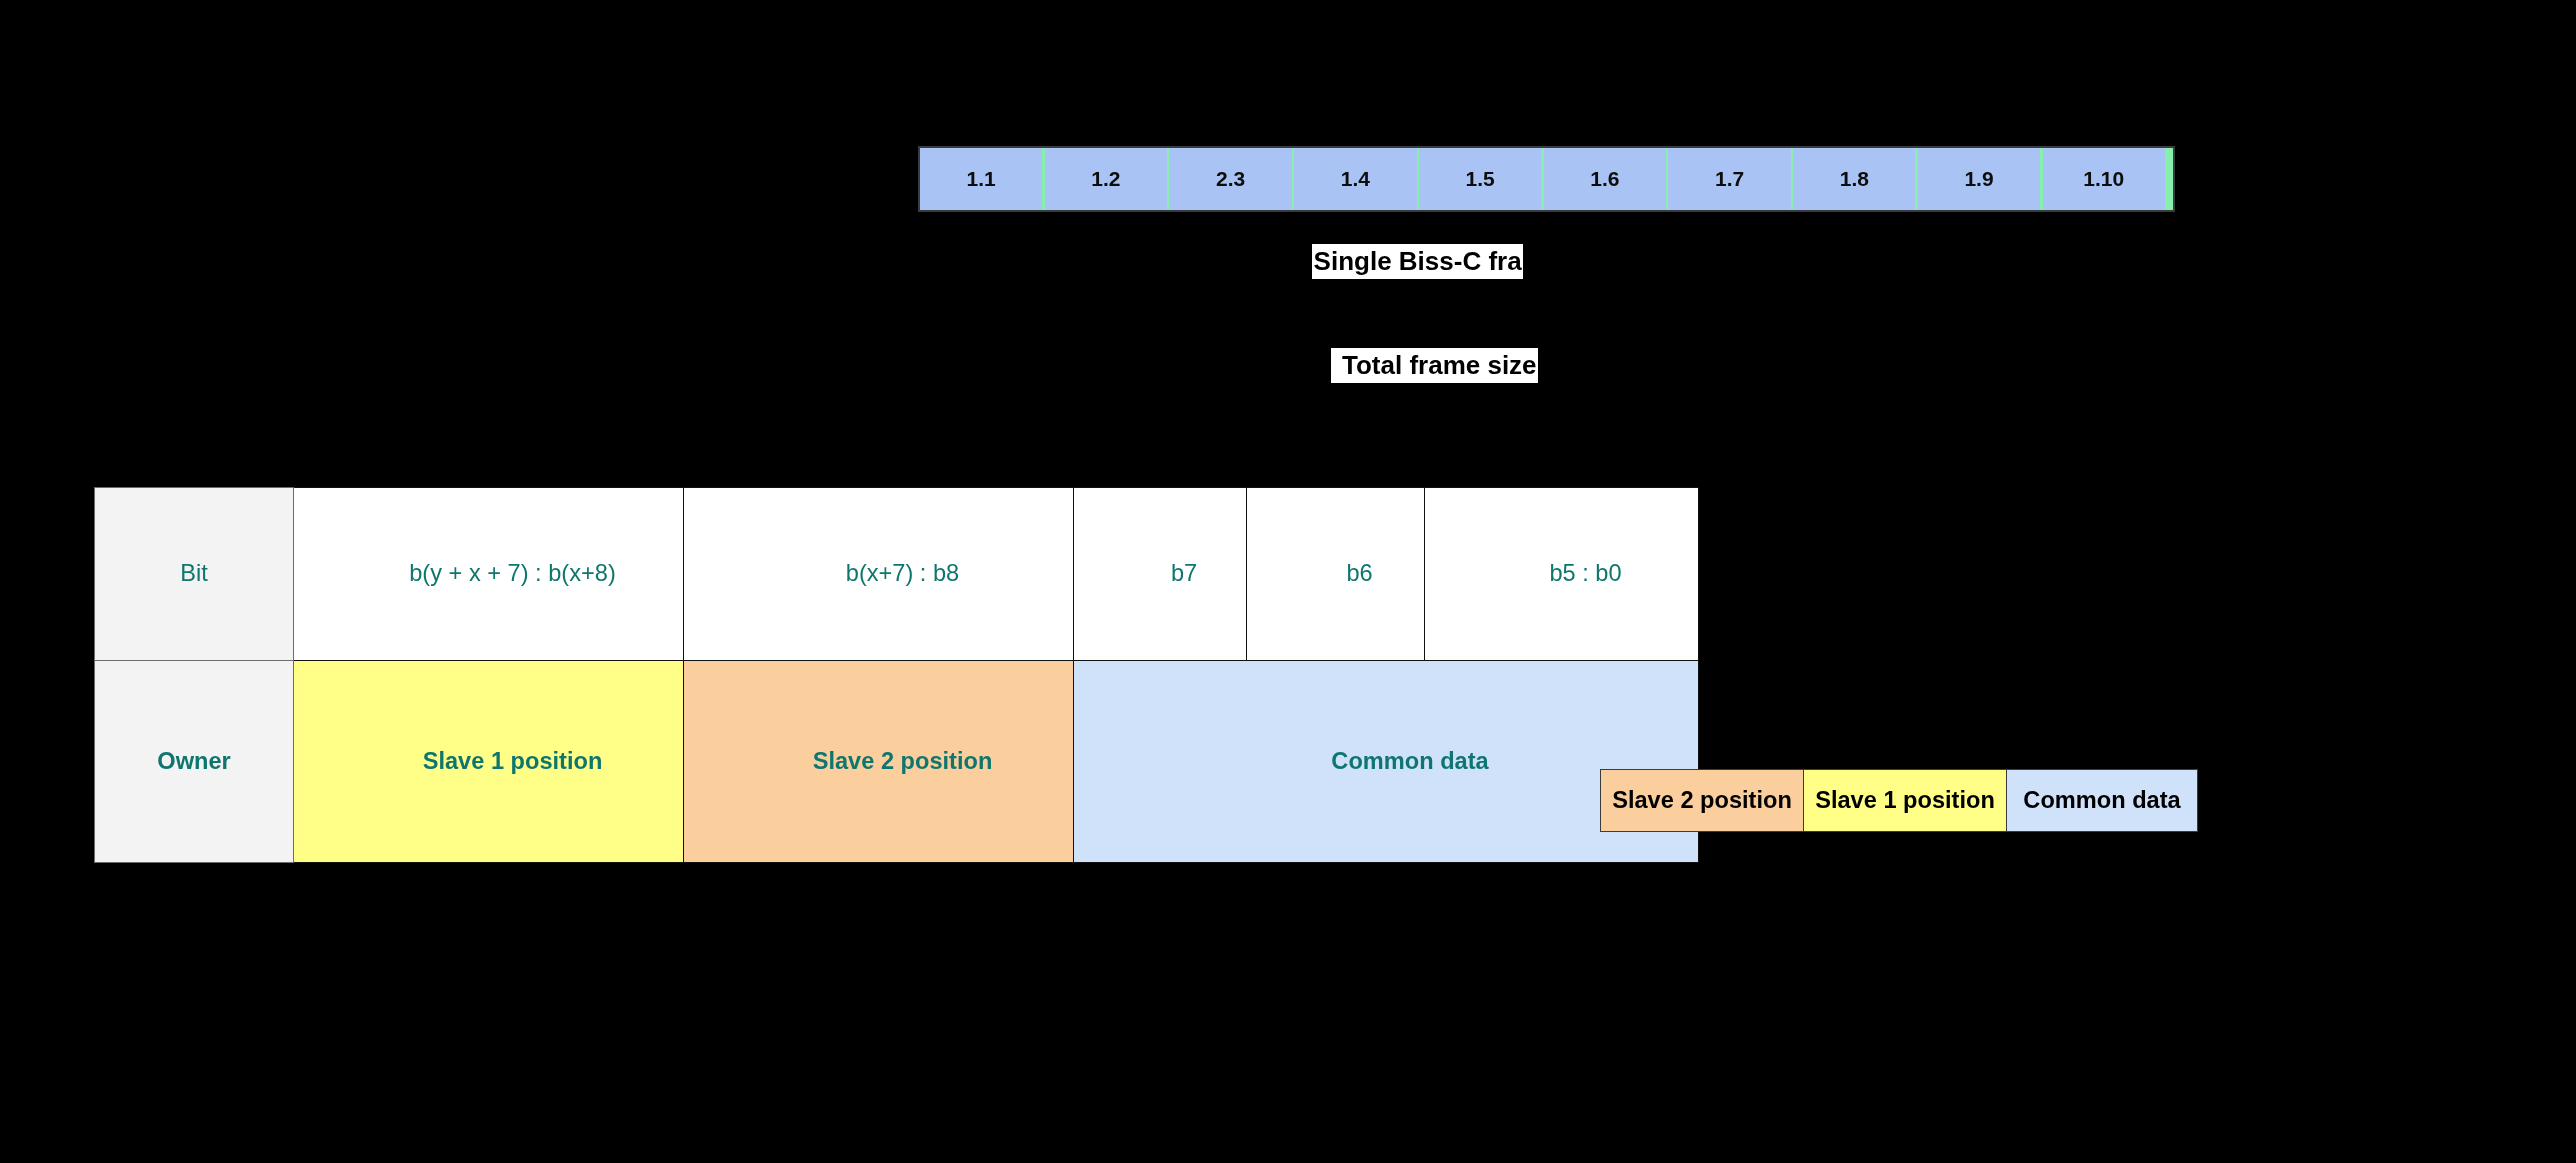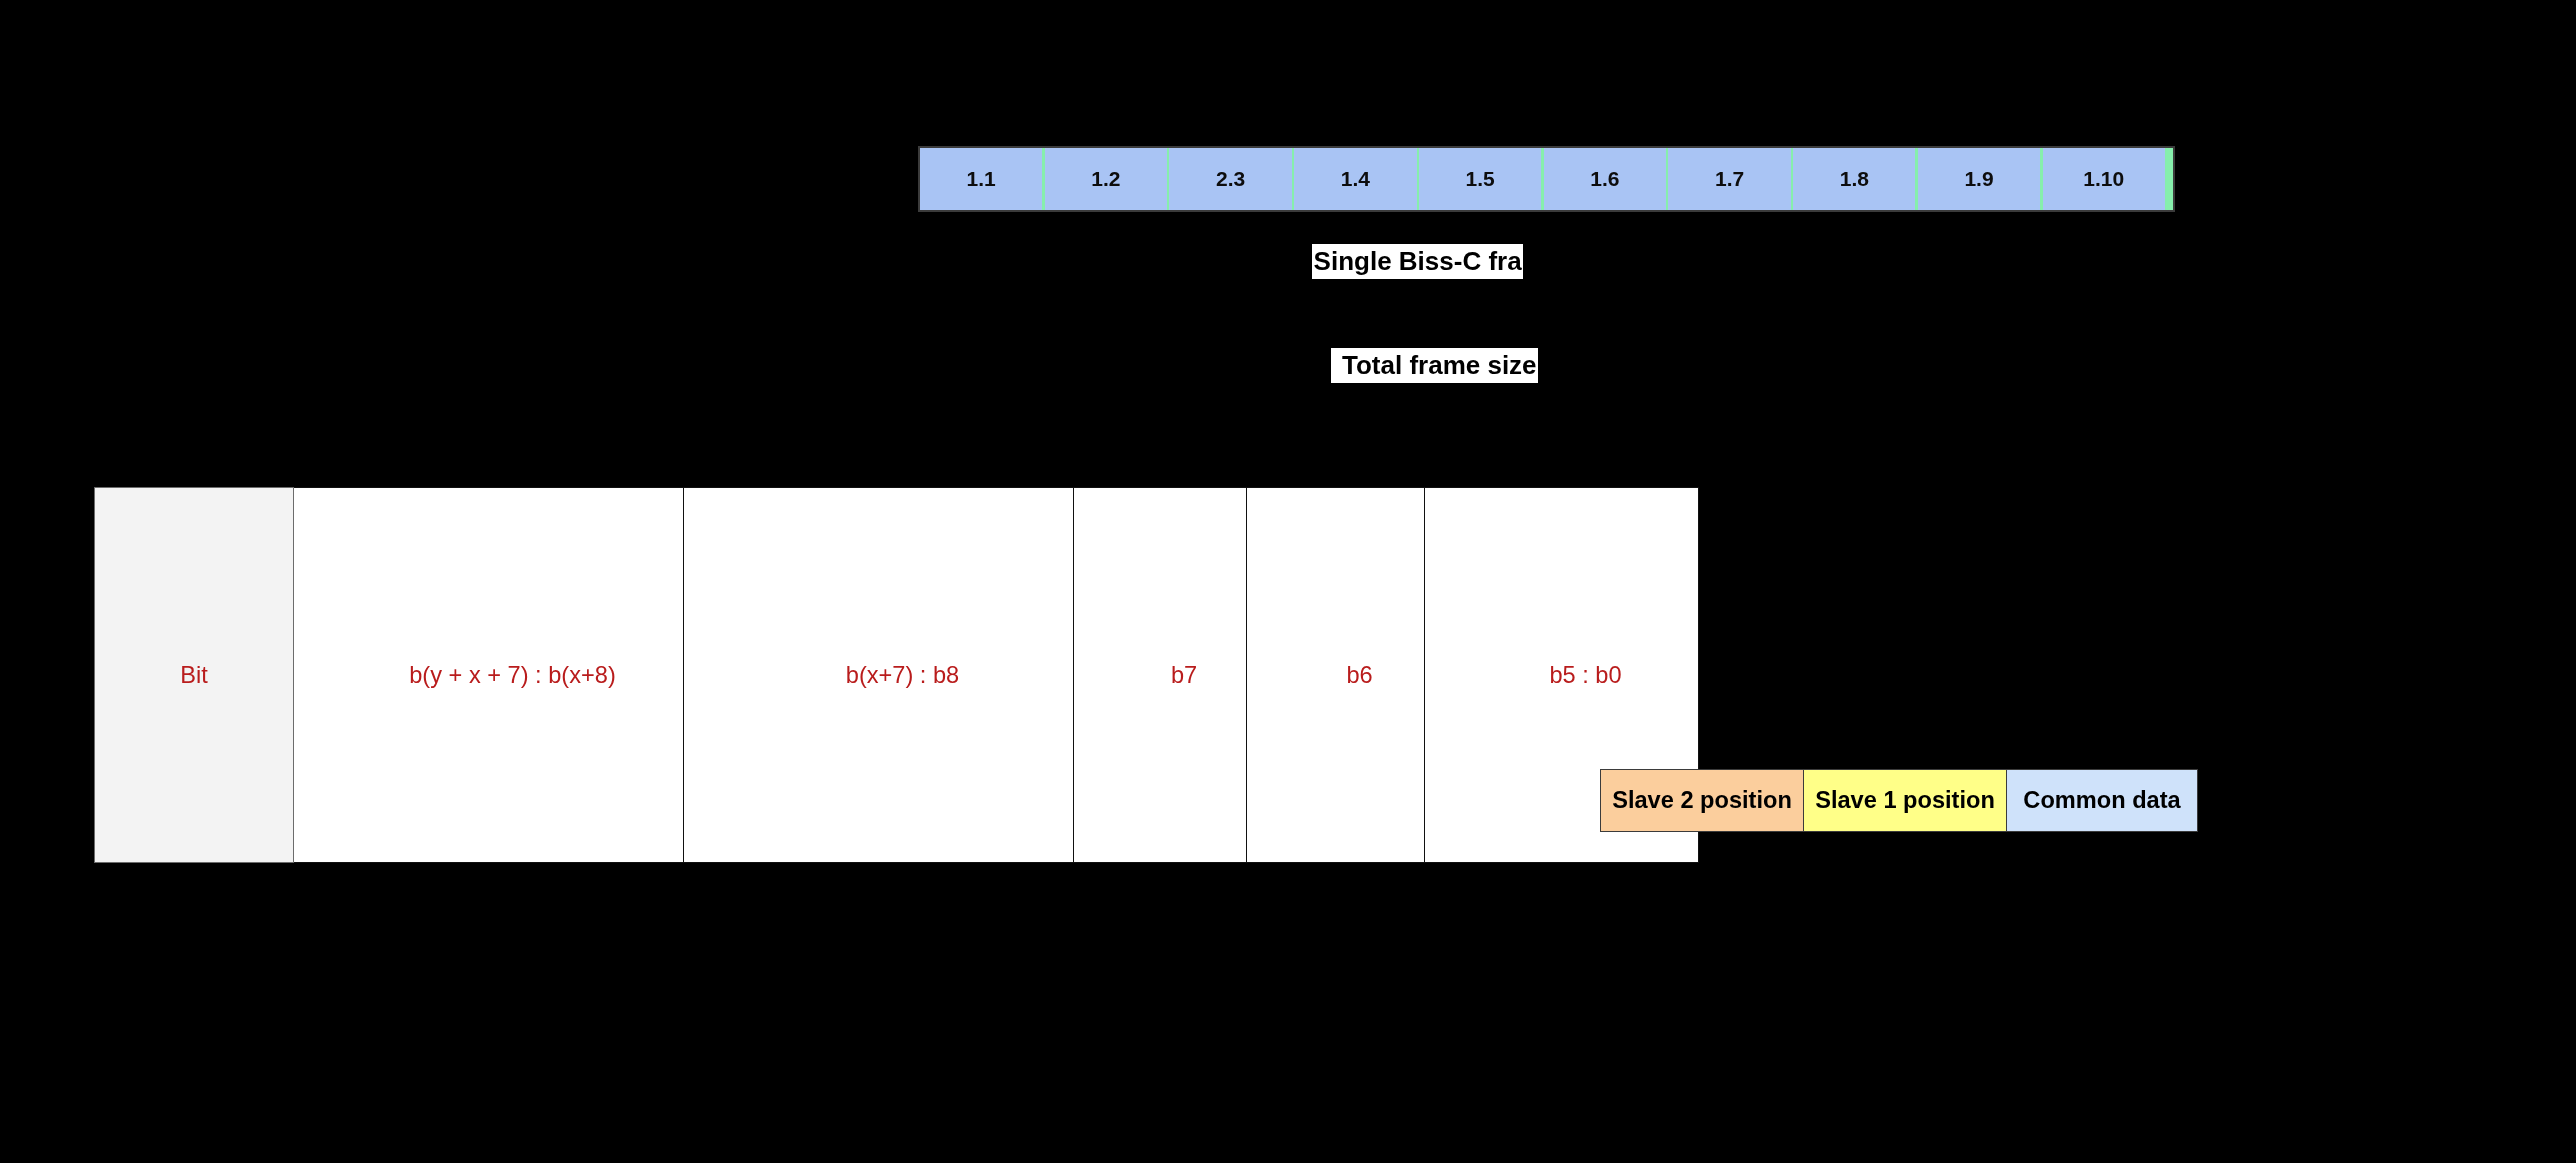--- a/index.html
+++ b/index.html
@@ -80,21 +80,21 @@
     height: 376px;
     border-collapse: collapse;
     table-layout: fixed;
     background: #ffffff;
   }
   #descriptor-table td {
     border: 1.6px solid #666666;
     text-align: center;
     vertical-align: middle;
     font-size: 23.6px;
-    color: #b91c1c;
+    color: #0f766e;
     padding: 0;
   }
   #descriptor-table td.rowhead {
     background: #f3f3f3;
     font-weight: bold;
     width: 198px;
   }
   #descriptor-table tr.row-bit td,
   #descriptor-table tr.row-length td { font-weight: normal; }
   #descriptor-table tr.row-data td.val,
@@ -165,20 +165,26 @@
 <table id="descriptor-table">
   <tbody>
       <tr class="row-bit">
     <td class="rowhead">Bit</td>
     <td class="val c-pos1">b(y + x + 7) : b(x+8)</td>
     <td class="val c-pos2">b(x+7) : b8</td>
     <td class="val c-b7">b7</td>
     <td class="val c-b6">b6</td>
     <td class="val c-b5">b5 : b0</td>
   </tr>
+  <tr class="row-owner">
+    <td class="rowhead">Owner</td>
+    <td class="val c-pos1 bg-yellow">Slave 1 position</td>
+    <td class="val c-pos2 bg-orange">Slave 2 position</td>
+    <td class="val bg-blue" colspan="3">Common data</td>
+  </tr>
 </tbody>
   </table>
 
 <div id="legend">
   <div class="legend-item bg-orange" id="legend-slave2">Slave 2 position</div>
   <div class="legend-item bg-yellow" id="legend-slave1">Slave 1 position</div>
   <div class="legend-item bg-blue" id="legend-common">Common data</div>
 </div>
 
 

